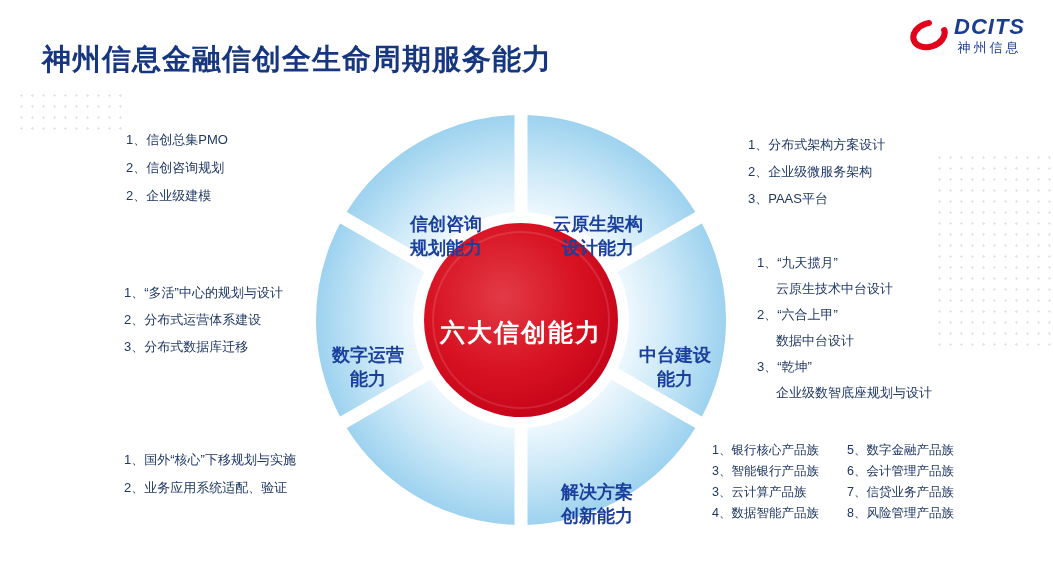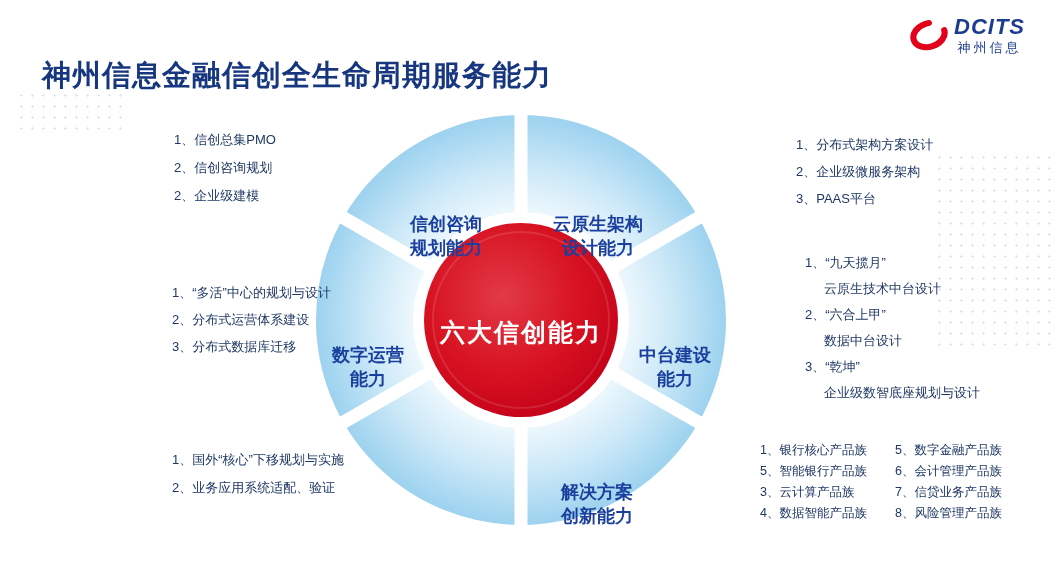--- a/index.html
+++ b/index.html
@@ -15,21 +15,21 @@
     position:absolute;
     background-image: radial-gradient(#c8d1da 1.1px, transparent 1.3px);
     background-size: 11px 11px;
     opacity:.55;
   }
   .dots.tl { left:16px; top:90px; width:114px; height:42px; }
   .dots.right { left:934px; top:152px; width:119px; height:196px; }
 
   
   .title {
-    position:absolute; left:42px; top:56px;
+    position:absolute; left:42px; top:40px;
     font-size:29px; font-weight:bold; color:#16367f;
     letter-spacing:1px; white-space:nowrap;
   }
 
   
   .logo { position:absolute; top:16px; right:28px; display:flex; align-items:center; gap:5px; }
   .logo svg { width:40px; height:32px; }
   .logo-text { display:flex; flex-direction:column; align-items:center; }
   .logo-brand { color:#1b3c8f; font-size:22px; font-weight:bold; font-style:italic; letter-spacing:1px; line-height:1; }
   .logo-cn { color:#1b3c8f; font-size:13px; letter-spacing:3px; margin-top:3px; line-height:1; }
@@ -40,21 +40,21 @@
     position:absolute; left:521px; top:332px; transform:translate(-50%,-50%);
     color:#ffffff; font-size:25px; font-weight:bold; letter-spacing:2px; white-space:nowrap;
   }
   .seg-label {
     position:absolute; transform:translate(-50%,-50%);
     color:#1a3f9d; font-size:18px; font-weight:bold; text-align:center;
     line-height:1.32; white-space:pre-line;margin-top:48px;
   }
 
   
-  .list { position:absolute; color:#1f3864; font-size:13px; white-space:nowrap;margin-left:48px; }
+  .list { position:absolute; color:#1f3864; font-size:13px; white-space:nowrap; }
   .list .li { line-height:28px; height:28px; }
   .list.lh27 .li { line-height:27px; height:27px; }
   .list.lh26 .li { line-height:26px; height:26px; }
   .list.small { font-size:12.5px; }
   .list.small .li { line-height:21px; height:21px; }
   .li.sub { padding-left:19px; }
 </style>
 </head>
 <body>
 
@@ -144,21 +144,21 @@
     <div class="li sub">企业级数智底座规划与设计</div>
   </div>
 
   <div class="list" style="left:124px; top:446px">
     <div class="li">1、国外“核心”下移规划与实施</div>
     <div class="li">2、业务应用系统适配、验证</div>
   </div>
 
   <div class="list small" style="left:712px; top:440px">
     <div class="li">1、银行核心产品族</div>
-    <div class="li">5、智能银行产品族</div>
+    <div class="li">3、智能银行产品族</div>
     <div class="li">3、云计算产品族</div>
     <div class="li">4、数据智能产品族</div>
   </div>
   <div class="list small" style="left:847px; top:440px">
     <div class="li">5、数字金融产品族</div>
     <div class="li">6、会计管理产品族</div>
     <div class="li">7、信贷业务产品族</div>
     <div class="li">8、风险管理产品族</div>
   </div>
 

